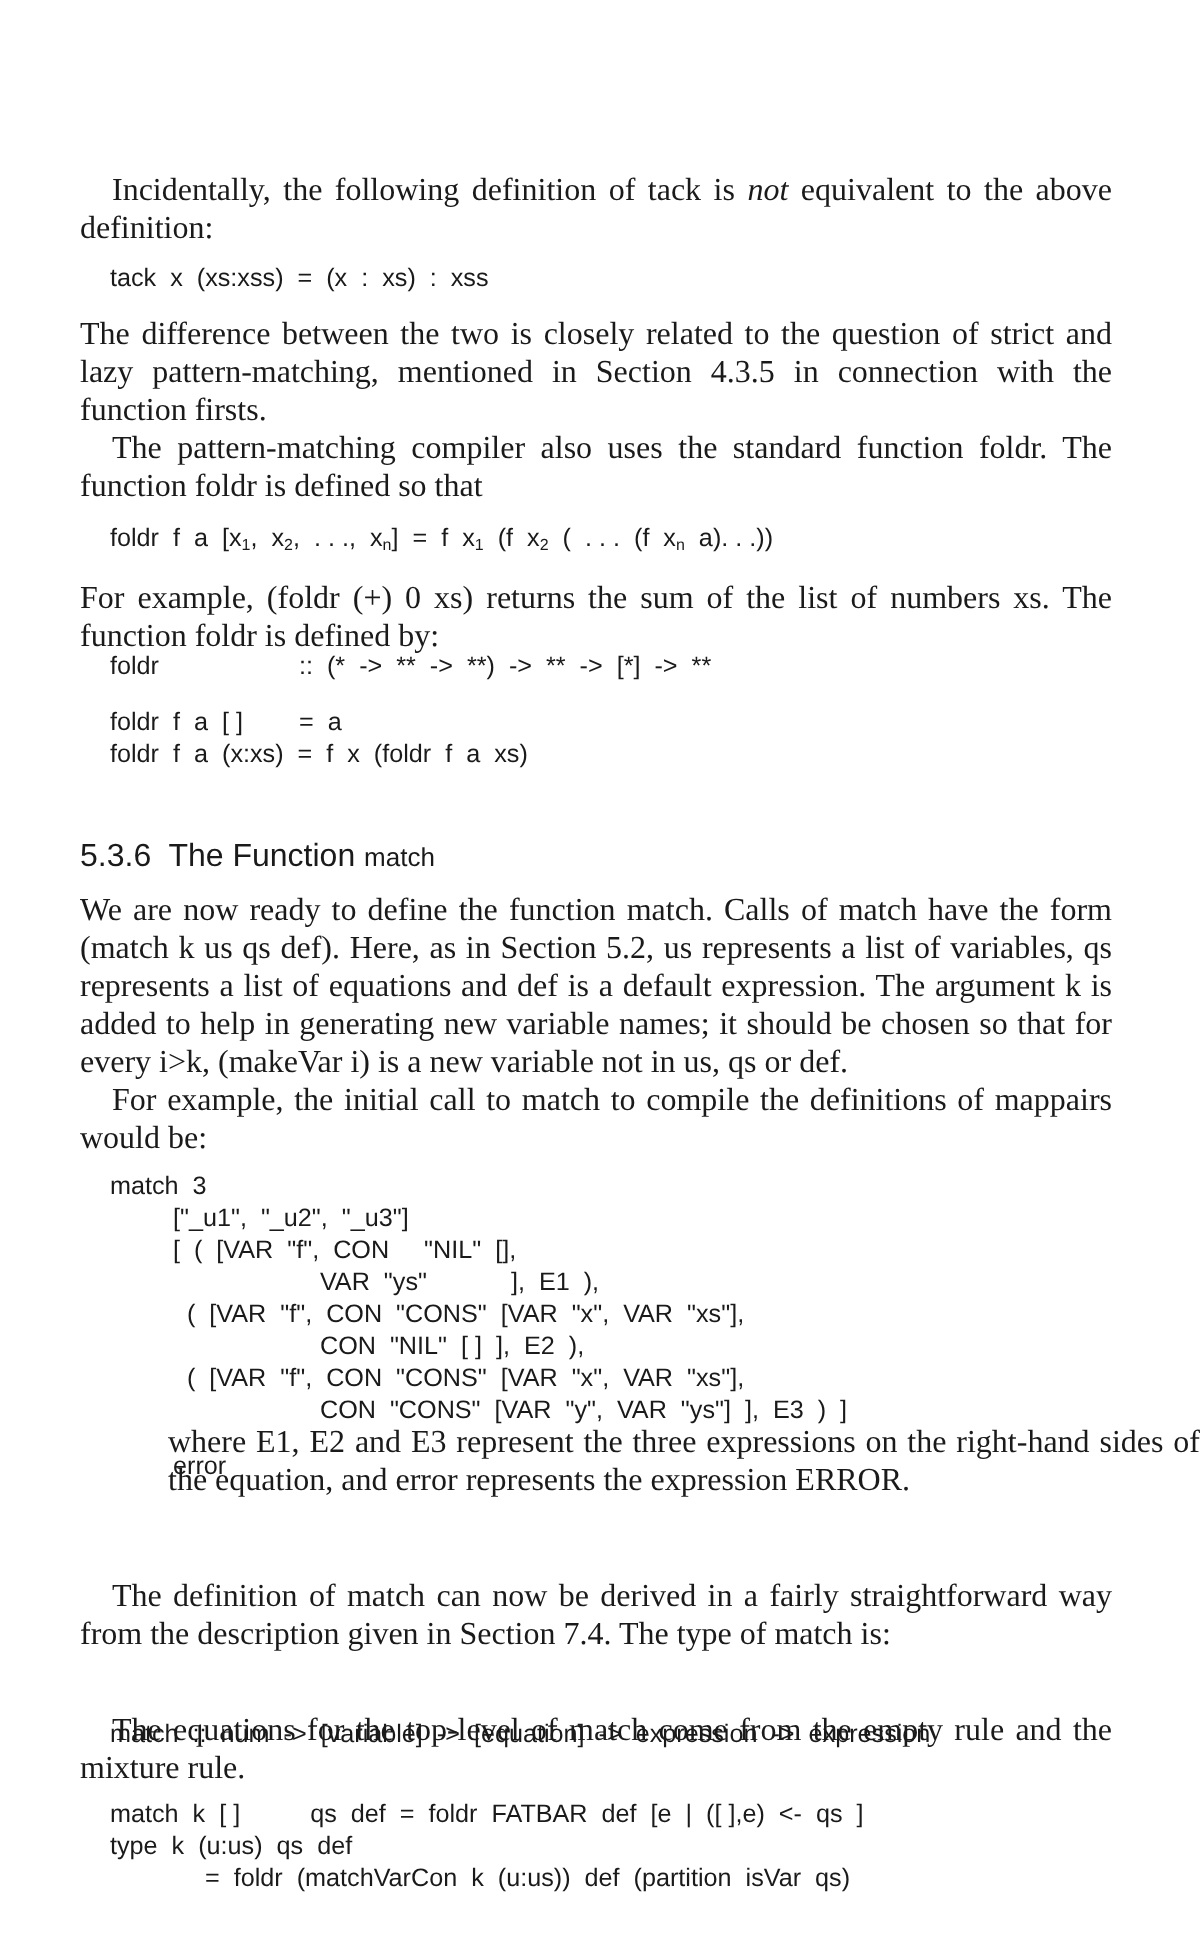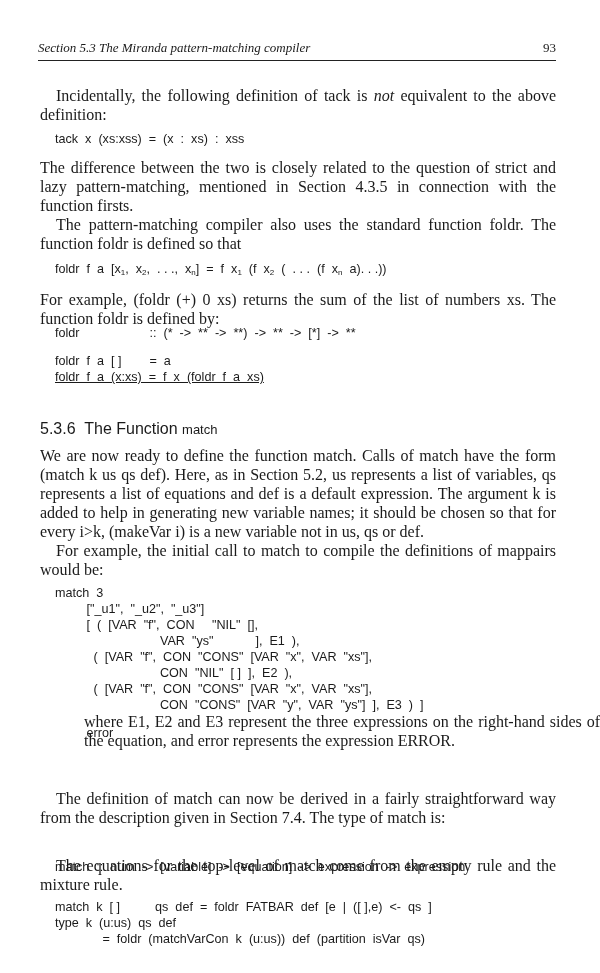--- a/index.html
+++ b/index.html
@@ -17,40 +17,36 @@
           margin: 0; line-height: 15.8px; }
   .h3 { position: absolute; left: 40px; top: 420px; font-family: "Liberation Sans", sans-serif; font-size: 16px; }
   .h3 .small { font-size: 13px; }
   sub { font-size: 8px; vertical-align: -2px; }
 </style>
 </head>
 <body>
 
 <div class="page">
 
-  <div class="header">
-    <span class="header-title">Section 5.3  The Miranda pattern-matching compiler</span>
-    <span class="page-num">93</span>
-  </div>
 
   <p class="serif" style="top:86px;"><span class="ind"></span><span>Incidentally, the following definition of tack is </span><em>not</em><span> equivalent to the above definition:</span></p>
 
   <pre class="code" style="left:55px; top:132px;">tack  x  (xs:xss)  =  (x  :  xs)  :  xss</pre>
 
   <p class="serif" style="top:158px;">The difference between the two is closely related to the question of strict and lazy pattern-matching, mentioned in Section 4.3.5 in connection with the function firsts.</p>
 
   <p class="serif" style="top:215px; text-indent:16px;">The pattern-matching compiler also uses the standard function foldr. The function foldr is defined so that</p>
 
   <div class="code" style="left:55px; top:262px;">foldr  f  a  [x<sub>1</sub>,  x<sub>2</sub>,  . . .,  x<sub>n</sub>]  =  f  x<sub>1</sub>  (f  x<sub>2</sub>  (  . . .  (f  x<sub>n</sub>  a). . .))</div>
 
   <p class="serif" style="top:290px;">For example, (foldr (+) 0 xs) returns the sum of the list of numbers xs. The function foldr is defined by:</p>
 
   <pre class="code" style="left:55px; top:326px;">foldr                    ::  (*  -&gt;  **  -&gt;  **)  -&gt;  **  -&gt;  [*]  -&gt;  **</pre>
   <pre class="code" style="left:55px; top:354px;">foldr  f  a  [ ]        =  a</pre>
-  <pre class="code" style="left:55px; top:370px;text-decoration:underline;">foldr  f  a  (x:xs)  =  f  x  (foldr  f  a  xs)</pre>
+  <pre class="code" style="left:55px; top:370px;">foldr  f  a  (x:xs)  =  f  x  (foldr  f  a  xs)</pre>
 
   <div class="h3">
     <span>5.3.6</span>&nbsp;
     <span>The Function</span>
     <span class="small">match</span>
   </div>
 
   <p class="serif" style="top:446px;">We are now ready to define the function match. Calls of match have the form (match k us qs def). Here, as in Section 5.2, us represents a list of variables, qs represents a list of equations and def is a default expression. The argument k is added to help in generating new variable names; it should be chosen so that for every i&gt;k, (makeVar i) is a new variable not in us, qs or def.</p>
 
   <p class="serif" style="top:541px; text-indent:16px;">For example, the initial call to match to compile the definitions of mappairs would be:</p>

